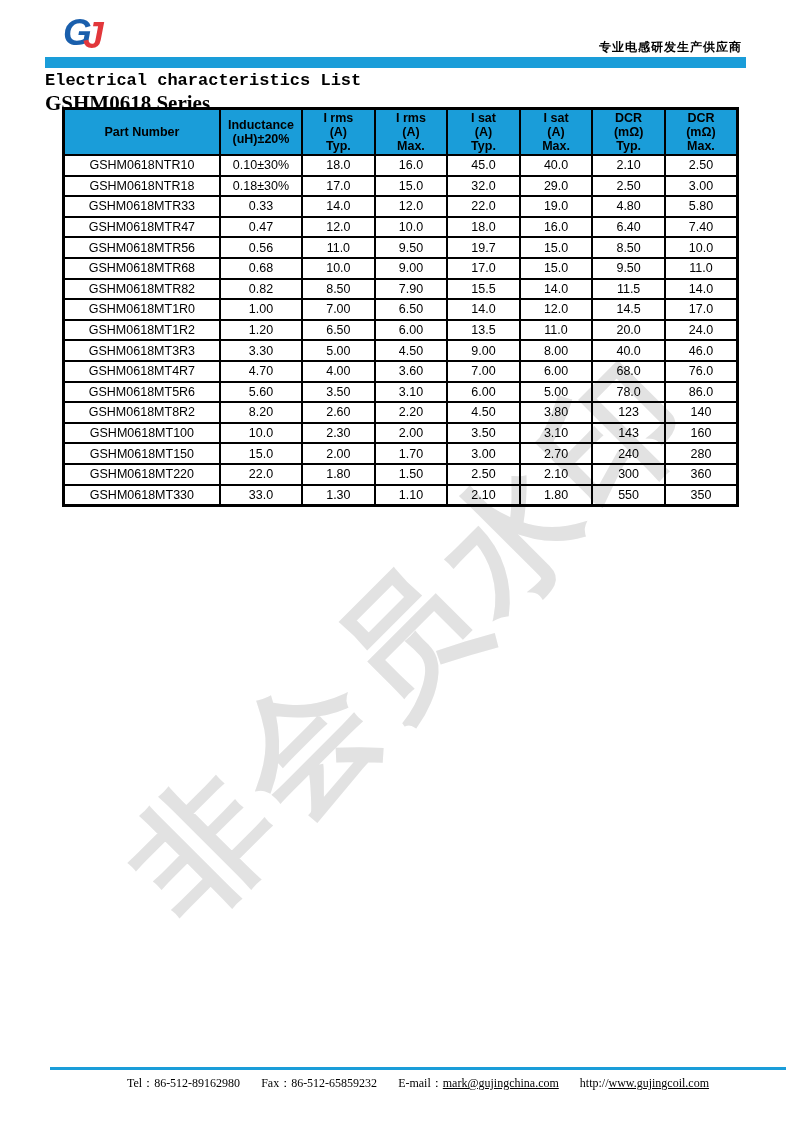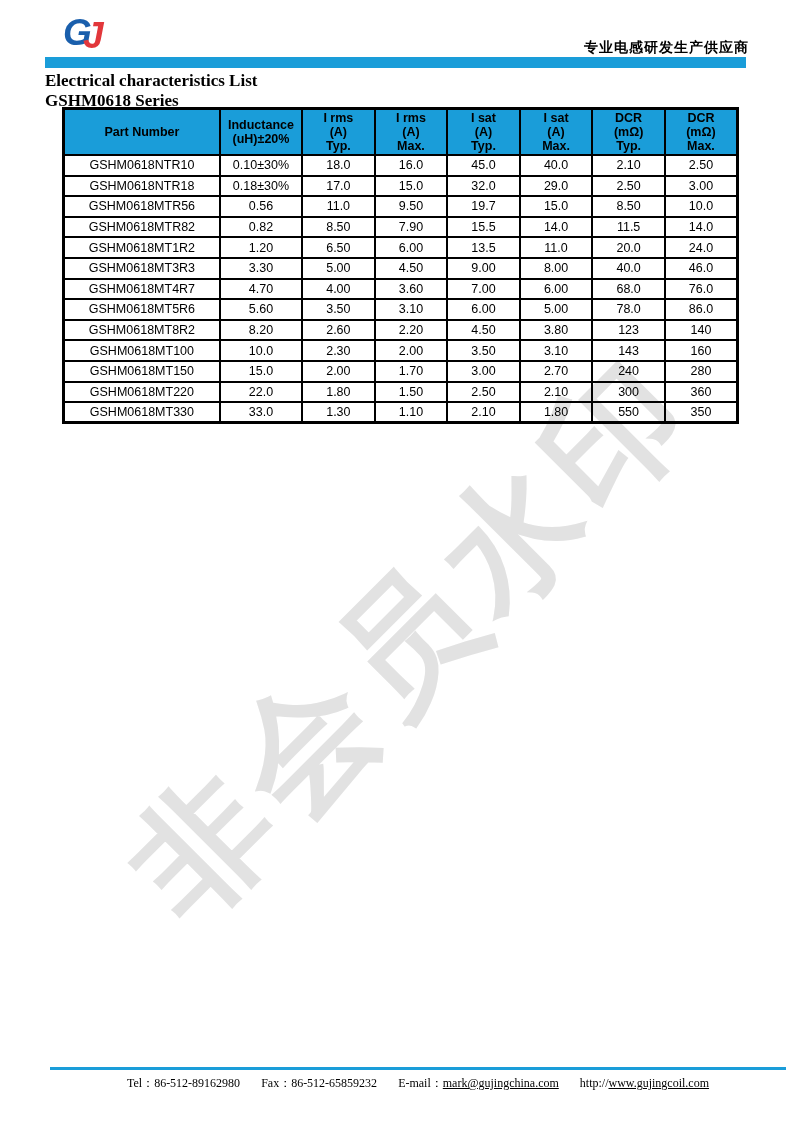--- a/index.html
+++ b/index.html
@@ -20,50 +20,50 @@
     margin-top: -2px;
     font-size: 8px;
     font-weight: bold;
     color: #c0392b;
     letter-spacing: 1px;
     font-family: "Liberation Serif", serif;
   }
   .tagline {
     position: absolute;
     top: 39px;
-    right: 44px;
-    font-size: 14px;
+    right: 51px;
+    font-size: 12px;
     font-weight: bold;
     color: #000;
     letter-spacing: 1px;
   }
   .top-bar {
     position: absolute;
     left: 45px;
     top: 57px;
     width: 701px;
     height: 11px;
     background: #1a9dd9;
   }
 
   
   .doc-title {
     position: absolute;
     left: 45px;
     top: 71px;
-    font-family: Liberation Serif, serif;
+    font-family: Liberation Mono, monospace;
     font-size: 17px;
     font-weight: bold;
   }
   .doc-series {
     position: absolute;
     left: 45px;
     top: 91px;
     font-family: "Liberation Serif", serif;
-    font-size: 17px;
+    font-size: 21px;
     font-weight: bold;
   }
 
   
   .watermark {
     position: absolute;
     left: 50px;
     top: 570px;
     width: 720px;
     height: 140px;
@@ -210,40 +210,80 @@
           <td>GSHM0618NTR18</td>
           <td>0.18±30%</td>
           <td>17.0</td>
           <td>15.0</td>
           <td>32.0</td>
           <td>29.0</td>
           <td>2.50</td>
           <td>3.00</td>
         </tr>
         <tr>
+          <td>GSHM0618MTR33</td>
+          <td>0.33</td>
+          <td>14.0</td>
+          <td>12.0</td>
+          <td>22.0</td>
+          <td>19.0</td>
+          <td>4.80</td>
+          <td>5.80</td>
+        </tr>
+        <tr>
+          <td>GSHM0618MTR47</td>
+          <td>0.47</td>
+          <td>12.0</td>
+          <td>10.0</td>
+          <td>18.0</td>
+          <td>16.0</td>
+          <td>6.40</td>
+          <td>7.40</td>
+        </tr>
+        <tr>
           <td>GSHM0618MTR56</td>
           <td>0.56</td>
           <td>11.0</td>
           <td>9.50</td>
           <td>19.7</td>
           <td>15.0</td>
           <td>8.50</td>
           <td>10.0</td>
         </tr>
         <tr>
+          <td>GSHM0618MTR68</td>
+          <td>0.68</td>
+          <td>10.0</td>
+          <td>9.00</td>
+          <td>17.0</td>
+          <td>15.0</td>
+          <td>9.50</td>
+          <td>11.0</td>
+        </tr>
+        <tr>
           <td>GSHM0618MTR82</td>
           <td>0.82</td>
           <td>8.50</td>
           <td>7.90</td>
           <td>15.5</td>
           <td>14.0</td>
           <td>11.5</td>
           <td>14.0</td>
         </tr>
         <tr>
+          <td>GSHM0618MT1R0</td>
+          <td>1.00</td>
+          <td>7.00</td>
+          <td>6.50</td>
+          <td>14.0</td>
+          <td>12.0</td>
+          <td>14.5</td>
+          <td>17.0</td>
+        </tr>
+        <tr>
           <td>GSHM0618MT1R2</td>
           <td>1.20</td>
           <td>6.50</td>
           <td>6.00</td>
           <td>13.5</td>
           <td>11.0</td>
           <td>20.0</td>
           <td>24.0</td>
         </tr>
         <tr>

